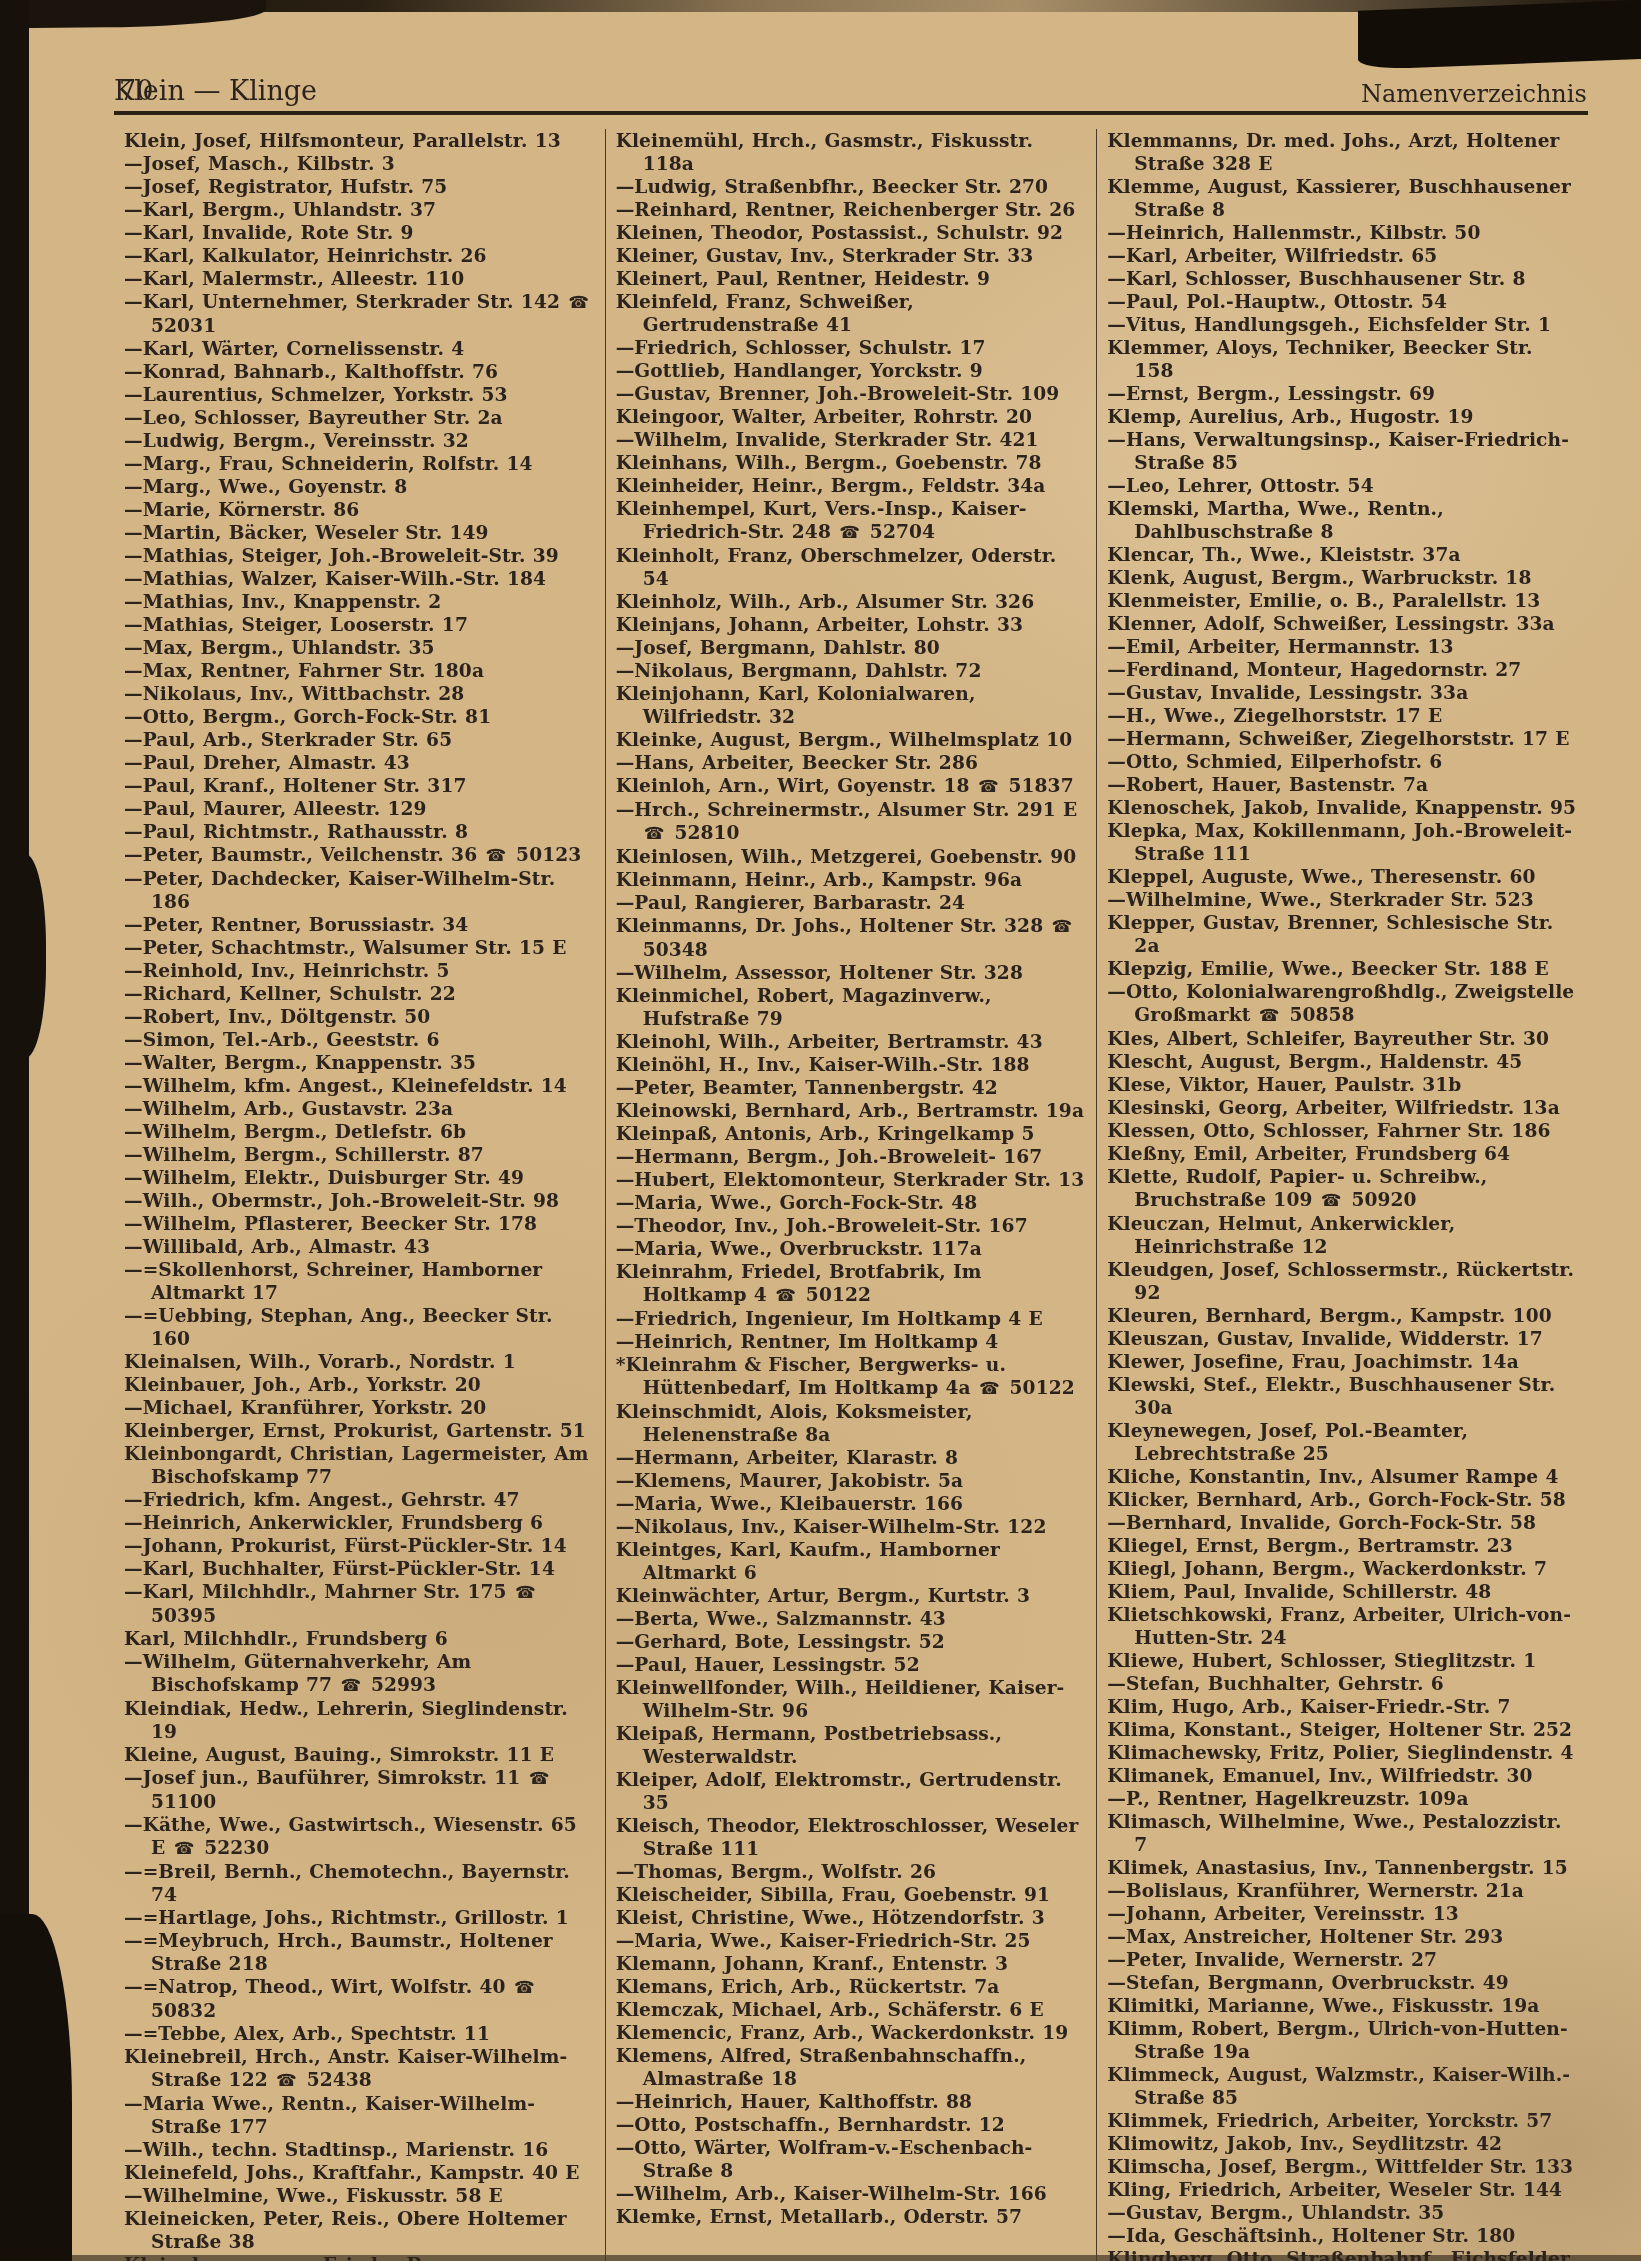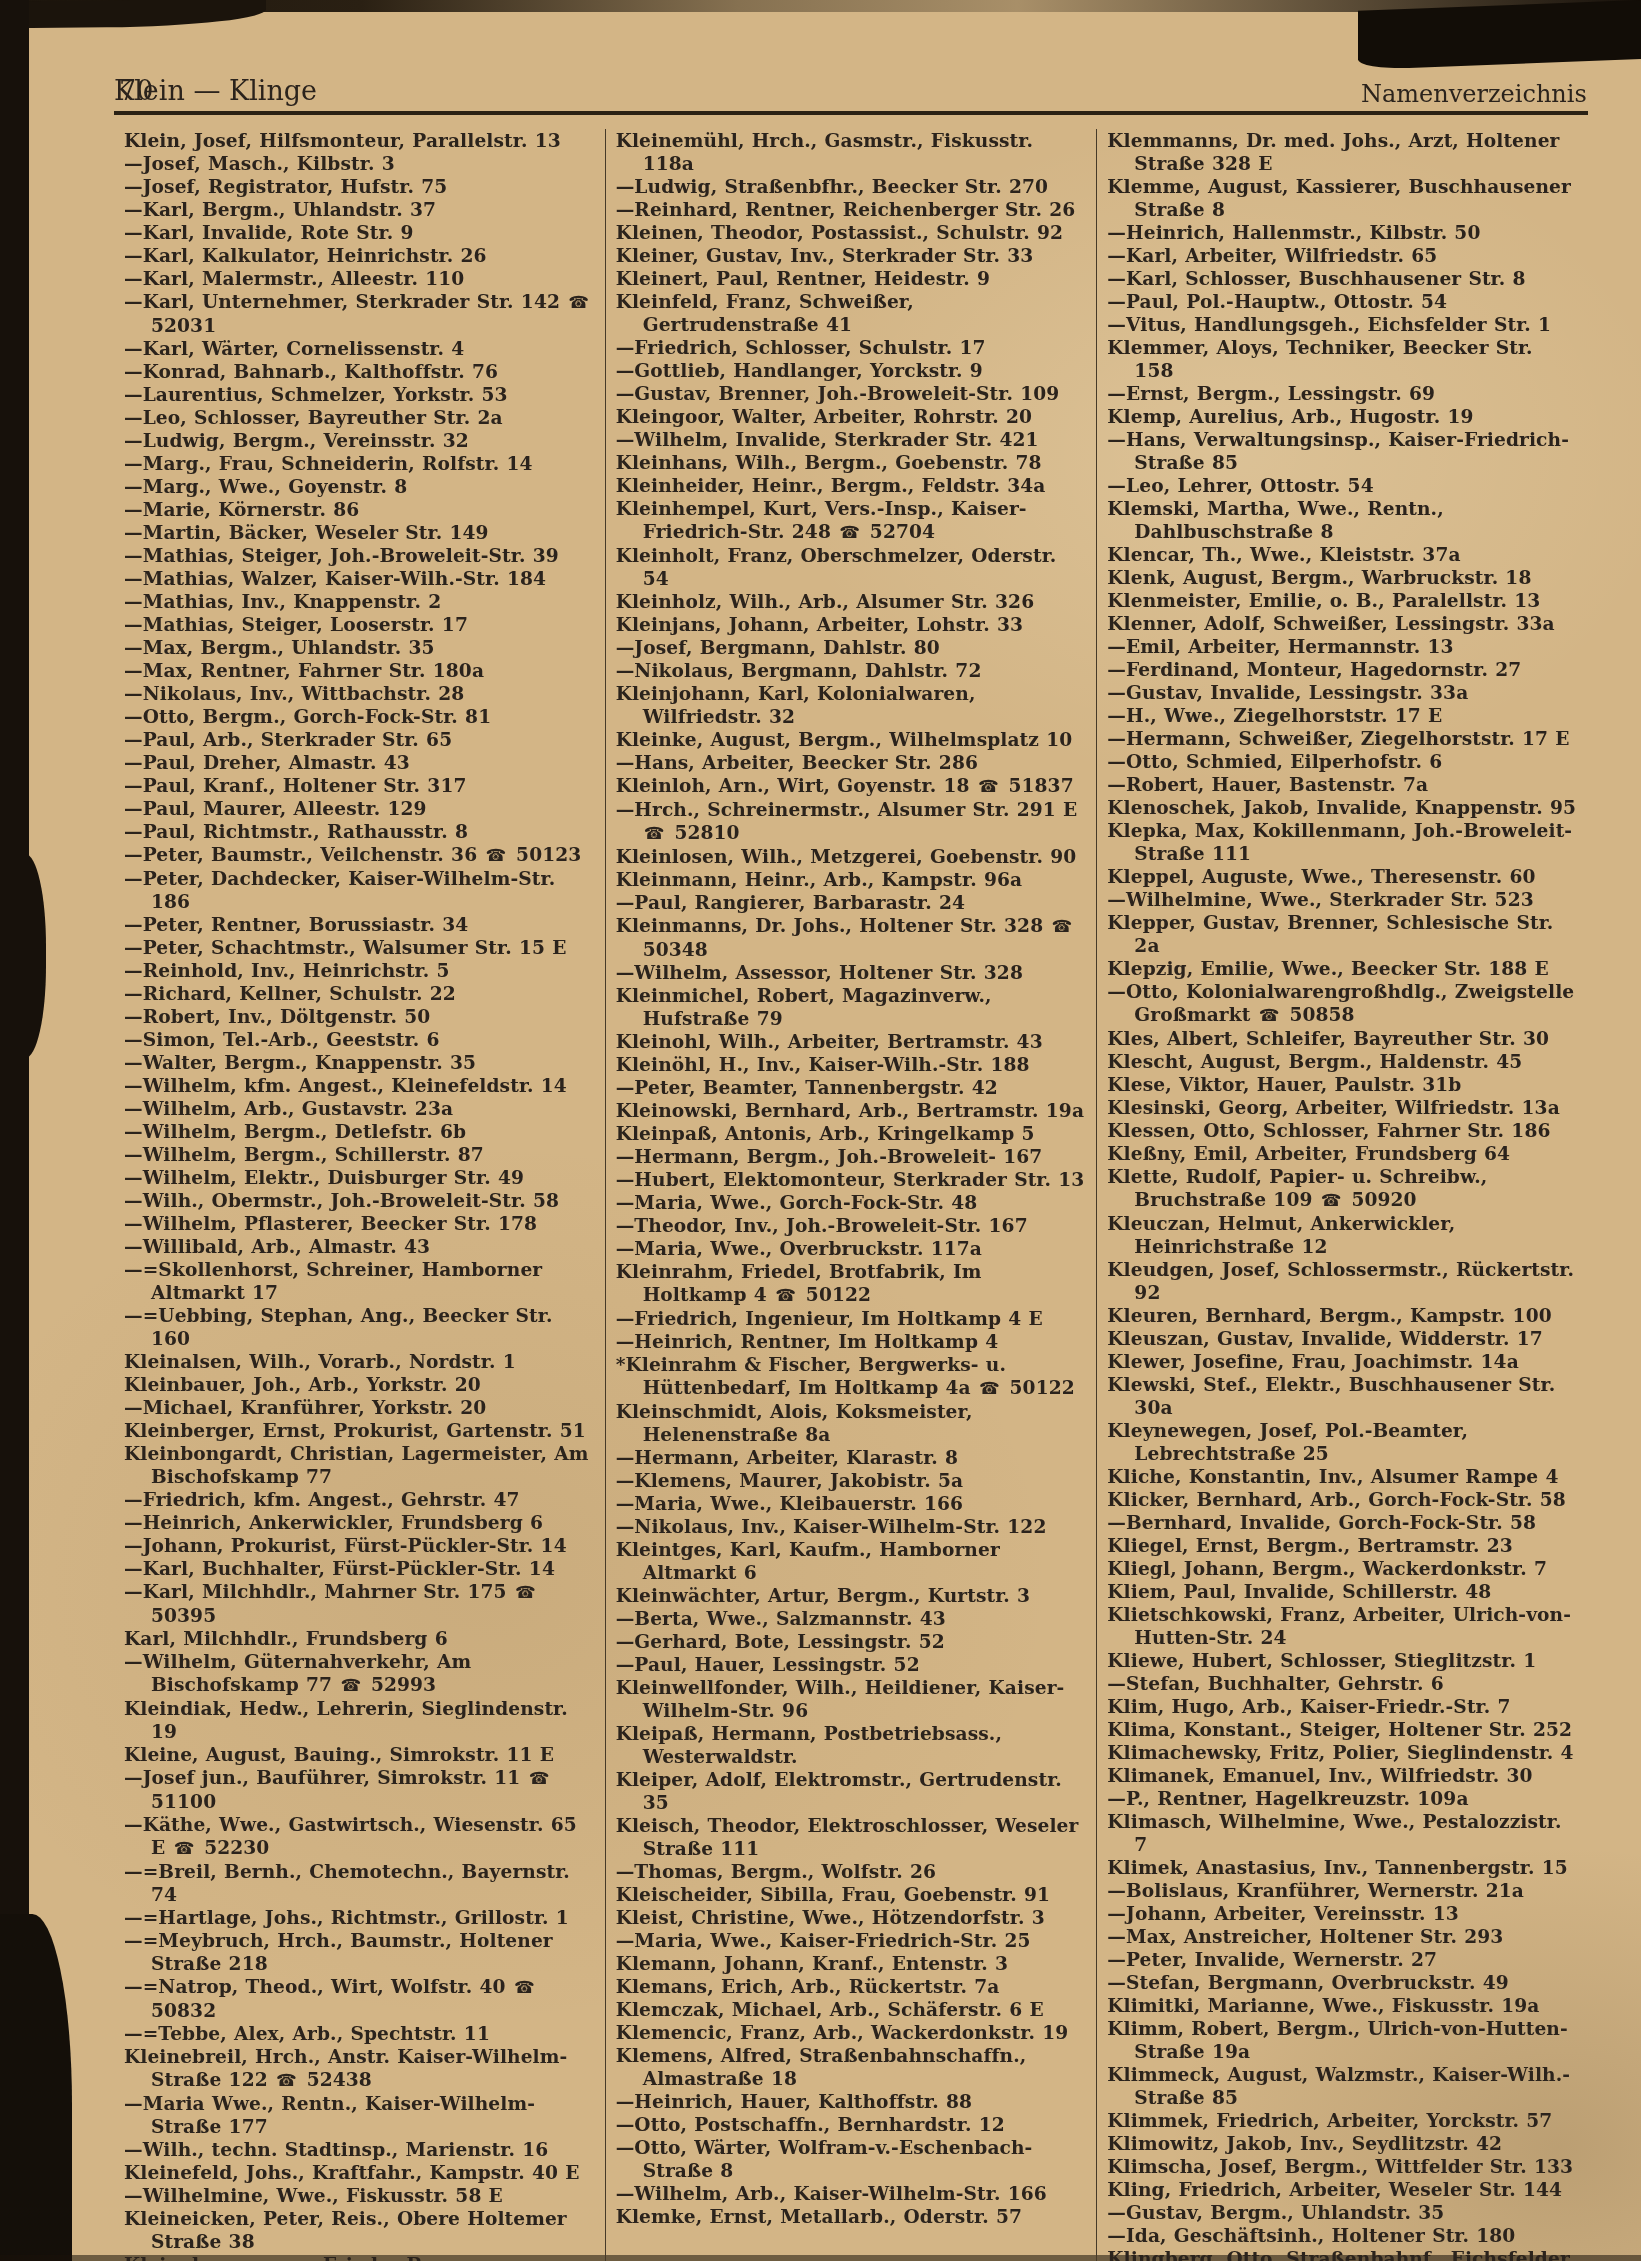--- a/index.html
+++ b/index.html
@@ -96,21 +96,21 @@
         <div class="entry">—Reinhold, Inv., Heinrichstr. 5</div>
         <div class="entry">—Richard, Kellner, Schulstr. 22</div>
         <div class="entry">—Robert, Inv., Döltgenstr. 50</div>
         <div class="entry">—Simon, Tel.-Arb., Geeststr. 6</div>
         <div class="entry">—Walter, Bergm., Knappenstr. 35</div>
         <div class="entry">—Wilhelm, kfm. Angest., Kleinefeldstr. 14</div>
         <div class="entry">—Wilhelm, Arb., Gustavstr. 23a</div>
         <div class="entry">—Wilhelm, Bergm., Detlefstr. 6b</div>
         <div class="entry">—Wilhelm, Bergm., Schillerstr. 87</div>
         <div class="entry">—Wilhelm, Elektr., Duisburger Str. 49</div>
-        <div class="entry">—Wilh., Obermstr., Joh.-Broweleit-Str. 58</div>
+        <div class="entry">—Wilh., Obermstr., Joh.-Broweleit-Str. 98</div>
         <div class="entry">—Wilhelm, Pflasterer, Beecker Str. 178</div>
         <div class="entry">—Willibald, Arb., Almastr. 43</div>
         <div class="entry">—=Skollenhorst, Schreiner, Hamborner Altmarkt 17</div>
         <div class="entry">—=Uebbing, Stephan, Ang., Beecker Str. 160</div>
         <div class="entry">Kleinalsen, Wilh., Vorarb., Nordstr. 1</div>
         <div class="entry">Kleinbauer, Joh., Arb., Yorkstr. 20</div>
         <div class="entry">—Michael, Kranführer, Yorkstr. 20</div>
         <div class="entry">Kleinberger, Ernst, Prokurist, Gartenstr. 51</div>
         <div class="entry">Kleinbongardt, Christian, Lagermeister, Am Bischofskamp 77</div>
         <div class="entry">—Friedrich, kfm. Angest., Gehrstr. 47</div>

